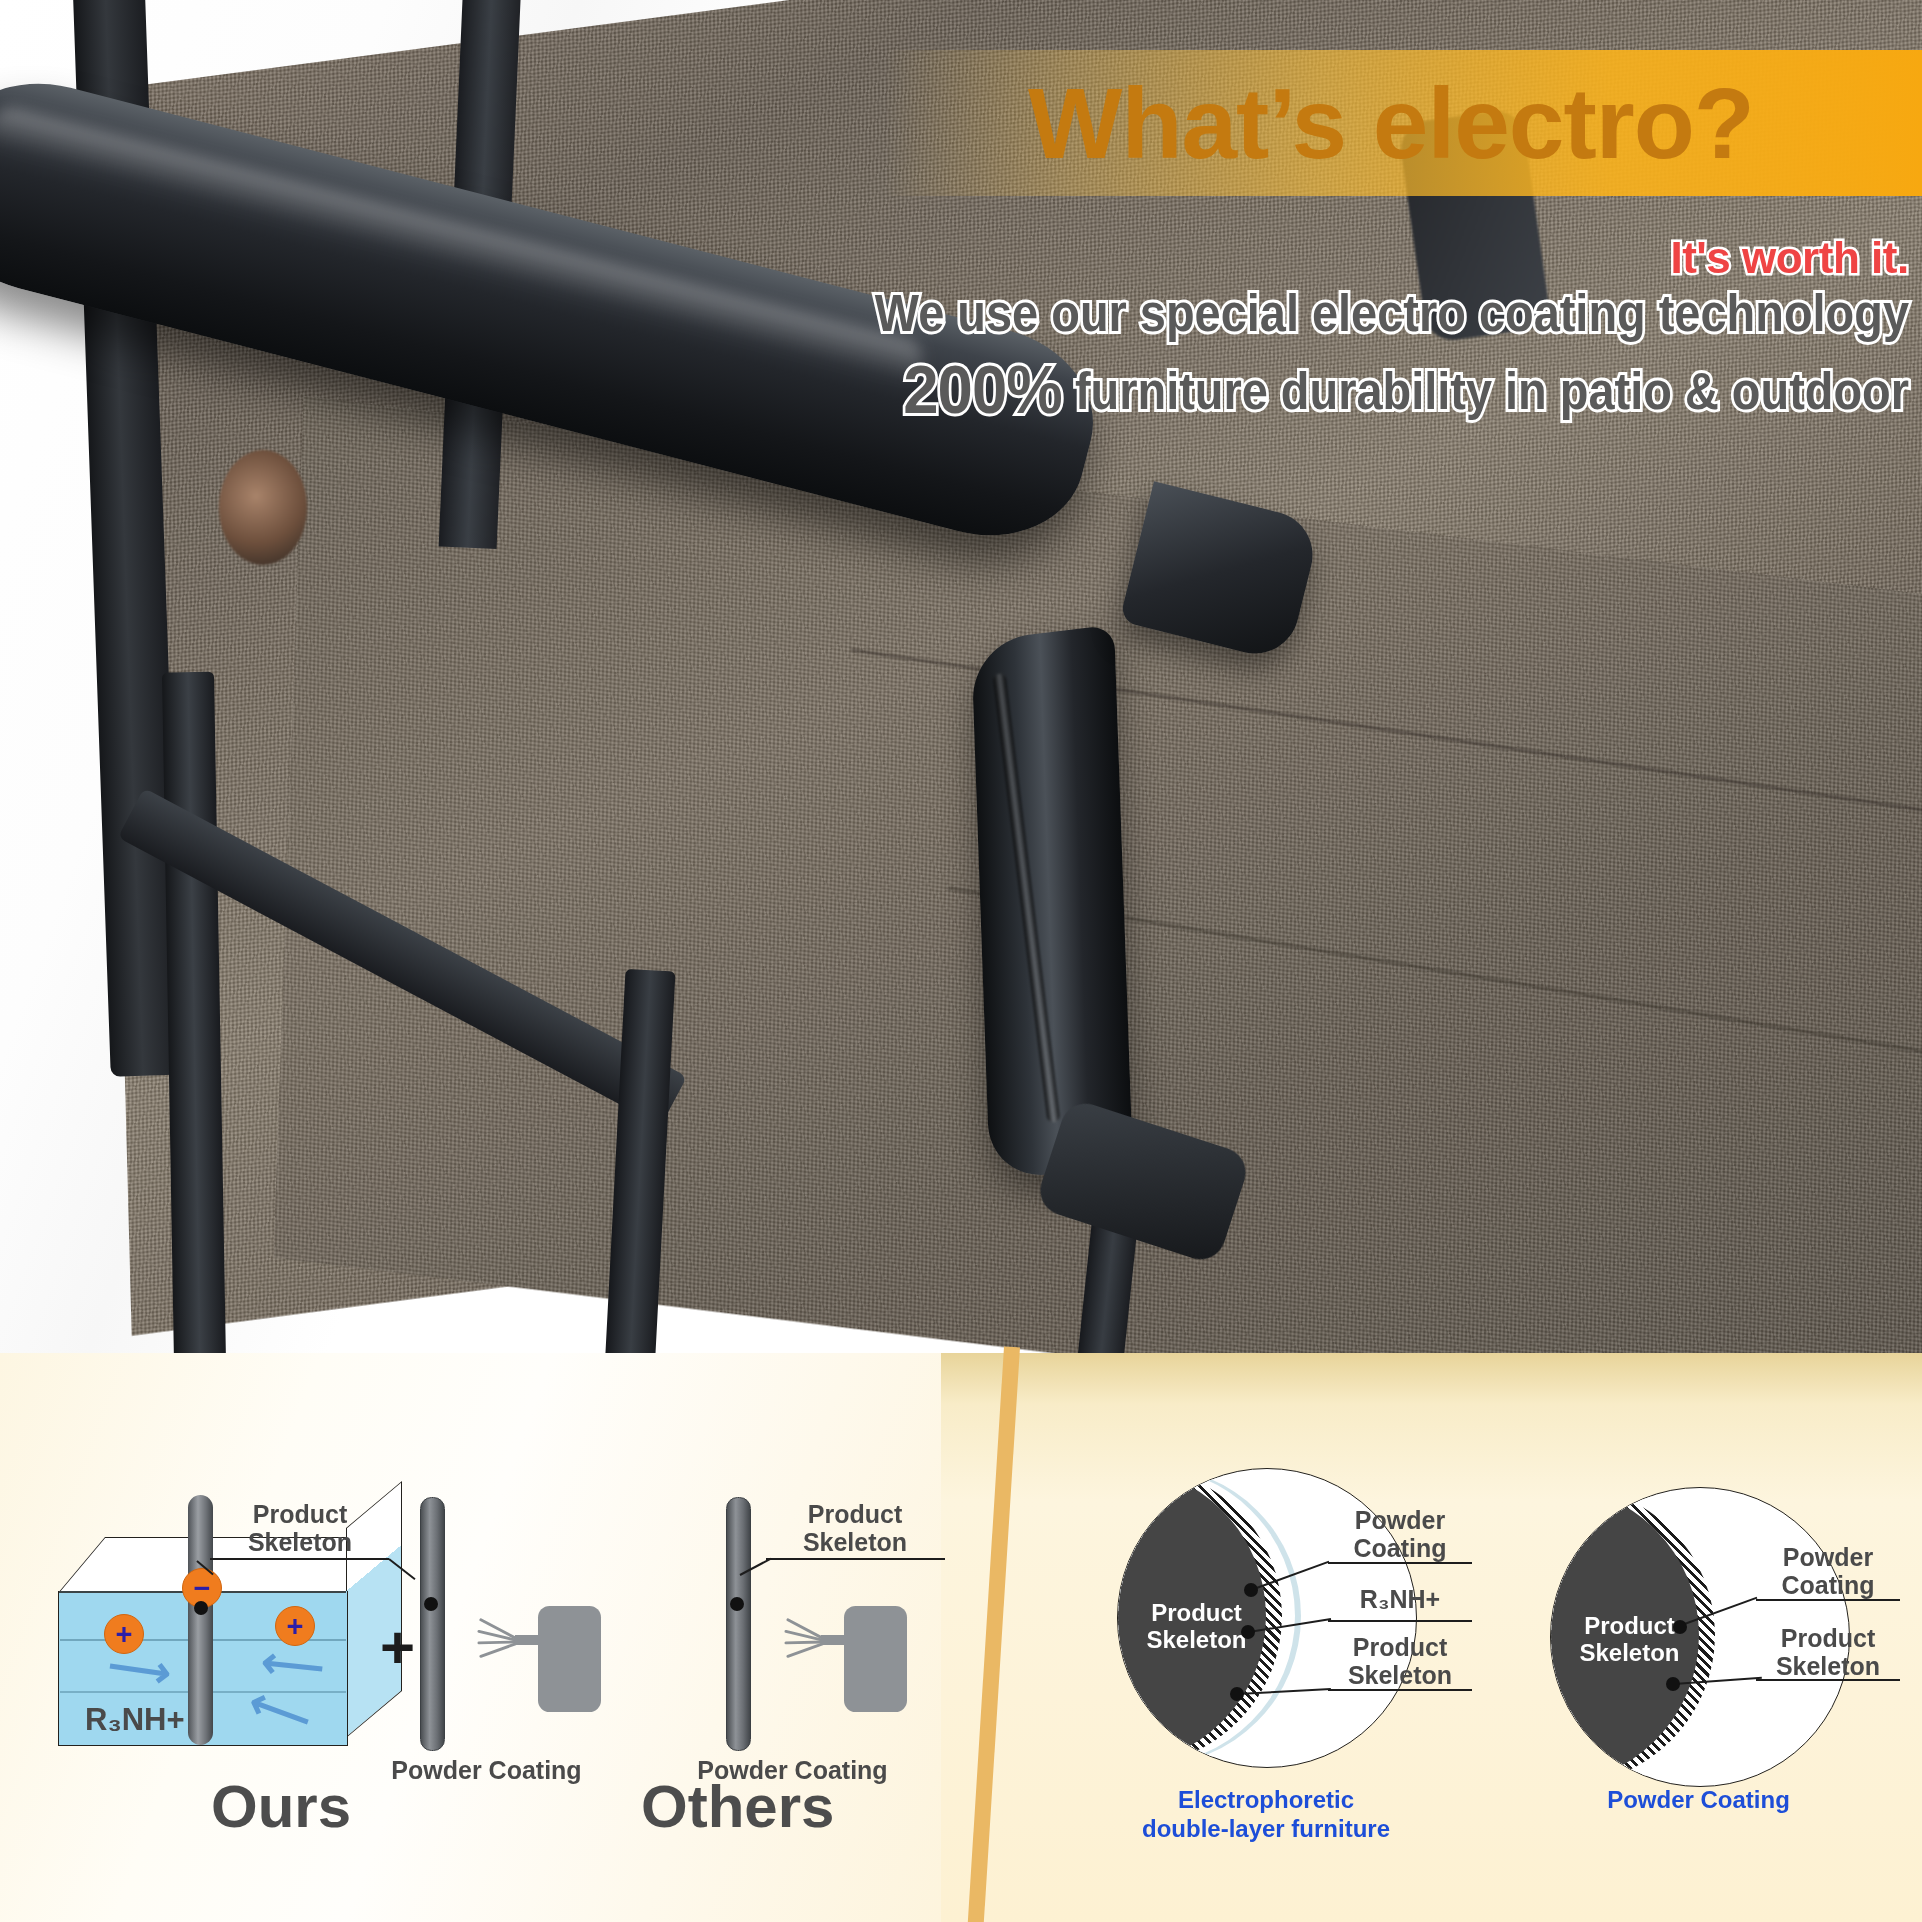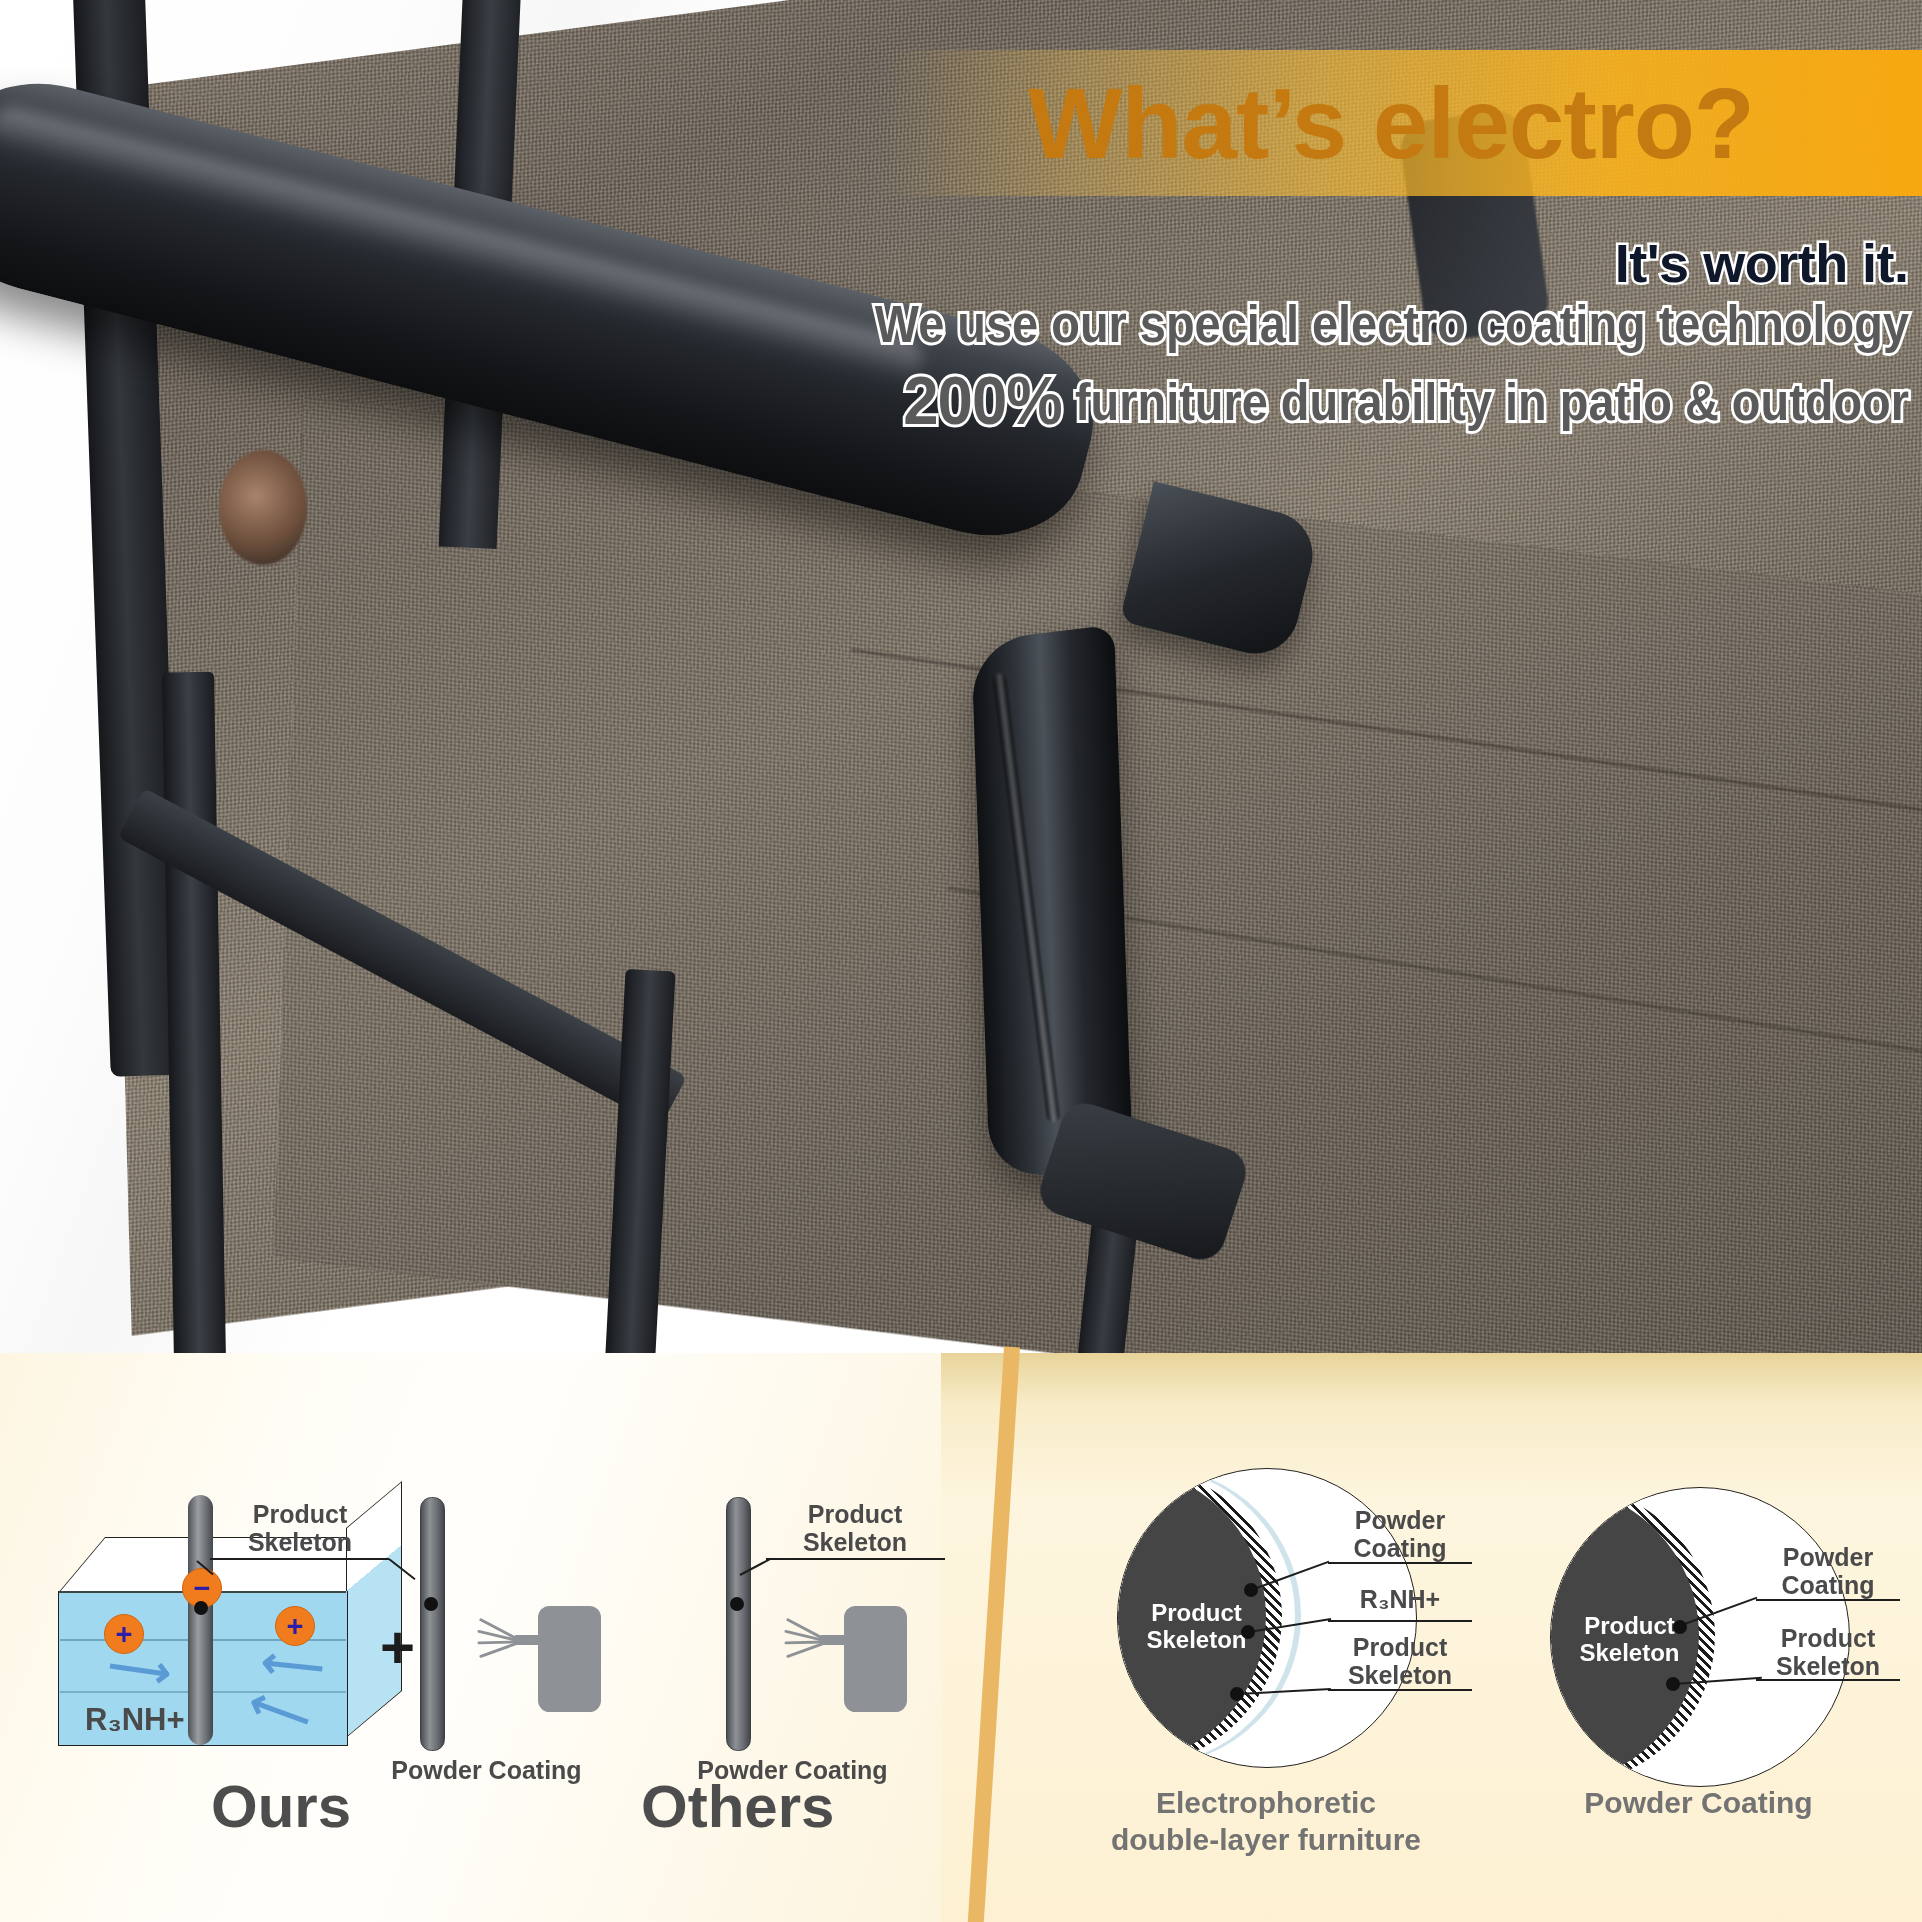--- a/index.html
+++ b/index.html
@@ -80,21 +80,21 @@
   #banner{position:absolute;left:884px;top:50px;width:1039px;height:146px;
     background:linear-gradient(90deg,rgba(250,190,60,0) 0%,rgba(250,195,70,.30) 18%,
         rgba(251,190,52,.62) 42%,rgba(250,178,28,.90) 70%,#f7a810 100%);}
   #banner-title{position:absolute;left:1028px;top:50px;width:865px;height:146px;
     display:flex;align-items:center;justify-content:flex-start;
     font-size:100px;font-weight:bold;color:#c47a10;letter-spacing:-1px;
     font-family:"Liberation Sans",sans-serif;white-space:nowrap;}
 
   
   #copy{position:absolute;right:13.4px;top:235px;width:1134px;text-align:right;}
-  .worth{font-size:54px;font-weight:bold;color:#0f172a;line-height:1.05;
+  .worth{font-size:44px;font-weight:bold;color:#ef4444;line-height:1.05;
      -webkit-text-stroke:4.8px #ffffff;paint-order:stroke fill;letter-spacing:-0.5px;}
   .subline{font-size:51px;font-weight:bold;color:#5a5a5a;line-height:1.28;white-space:nowrap;
      -webkit-text-stroke:5.8px #ffffff;paint-order:stroke fill;
      font-stretch:condensed;transform:scaleX(.92);transform-origin:right center;}
   .big200{font-size:69px;font-weight:bold;vertical-align:-3.8px;letter-spacing:-1px;}
 
   
   #vs{position:absolute;left:217px;top:1184px;font-size:288px;font-weight:bold;color:#e8921e;
      -webkit-text-stroke:10.6px #ffffff;paint-order:stroke fill;letter-spacing:-7.7px;line-height:1;
      font-family:"Liberation Sans",sans-serif;}
@@ -105,21 +105,21 @@
   #bottom-left-wash{position:absolute;left:0;top:0;width:941px;height:570px;
     background:linear-gradient(110deg,#fdf6e2 0%,#fffdf6 28%,#fffefb 48%,#fdf4dd 100%);}
   #divider{position:absolute;left:1004px;top:-5.8px;width:16.3px;height:586px;background:#eab864;
     transform:rotate(3.6deg);transform-origin:top center;}
 
   
   .dlabel{position:absolute;color:#4a4a4a;font-weight:bold;font-size:25px;line-height:1.12;
     font-family:"Liberation Sans",sans-serif;text-align:center;}
   .bigcap{position:absolute;color:#4d4d4d;font-weight:bold;font-size:60px;line-height:1;
     font-family:"Liberation Sans",sans-serif;}
-  .rcap{position:absolute;color:#737373;font-weight:bold;font-size:30px;line-height:1.22;
+  .rcap{position:absolute;color:#1d4ed8;font-weight:bold;font-size:24px;line-height:1.22;
     text-align:center;font-family:"Liberation Sans",sans-serif;}
 
   
   .tank-top{position:absolute;left:58px;top:1537px;width:288px;height:54px;
     background:#ffffff;border:1.9px solid #23211d;
     transform:skewX(-40deg);transform-origin:bottom left;}
   .tank-body{position:absolute;left:58px;top:1591px;width:288px;height:154px;
     background:#9fd8ef;border:1.9px solid #23211d;border-top:none;}
   .tank-side{position:absolute;left:346px;top:1528px;width:54px;height:208px;
     background:linear-gradient(180deg,#ffffff 0 30%,#b7e2f3 30% 100%);

